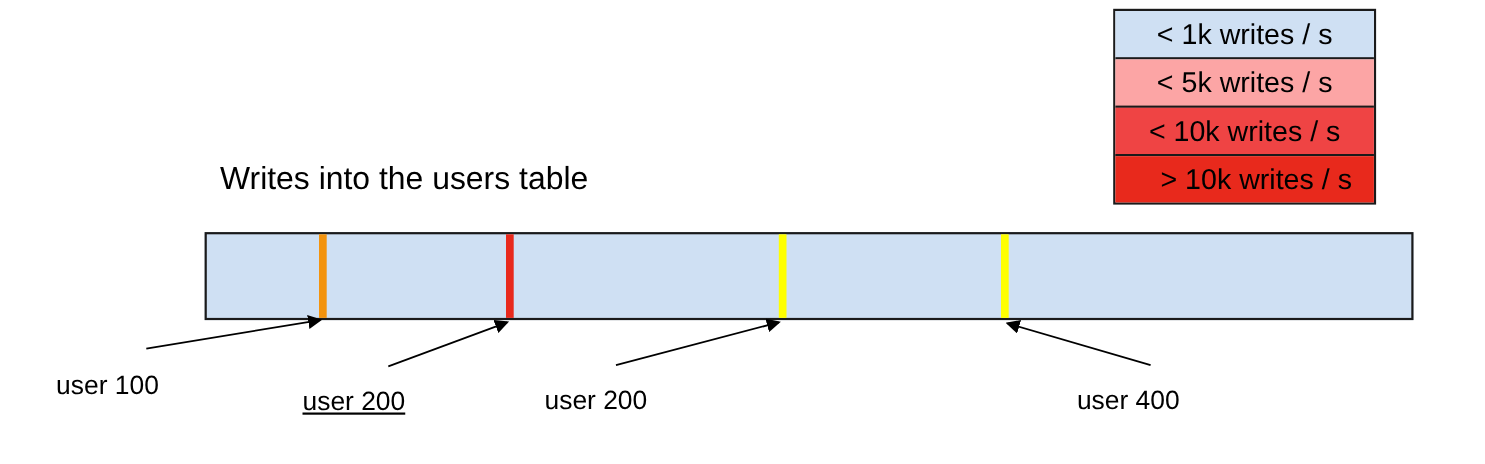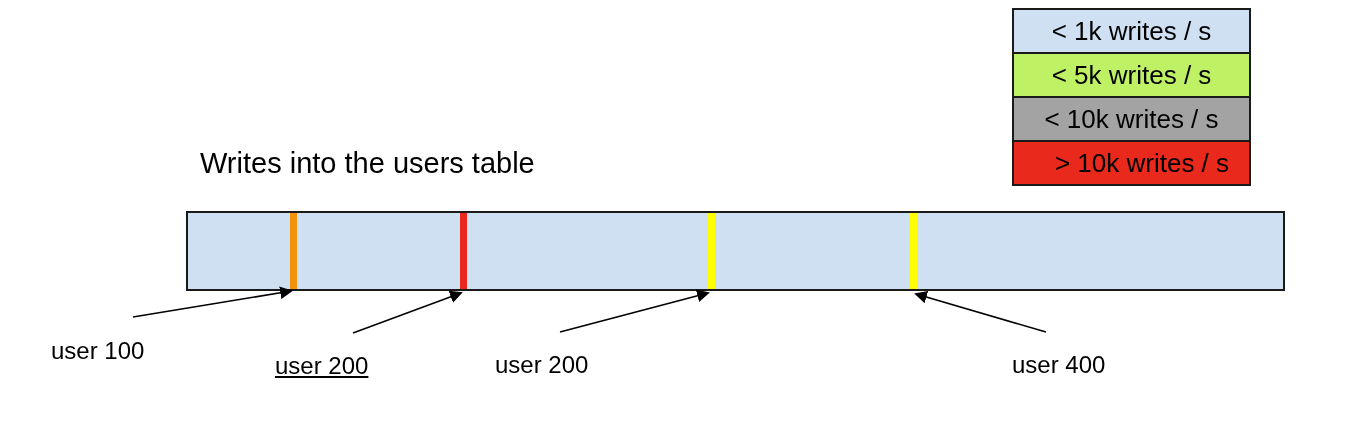--- a/index.html
+++ b/index.html
@@ -77,24 +77,24 @@
 <body>
 
 <div class="canvas">
 
   <div class="title">Writes into the users table</div>
 
   <div class="legend">
     <div class="legend-row" style="background: rgb(207, 224, 243);">
       <span>&lt; 1k writes / s</span>
     </div>
-    <div class="legend-row" style="background: #bef264;">
+    <div class="legend-row" style="background: #fca5a5;">
       <span>&lt; 5k writes / s</span>
     </div>
-    <div class="legend-row" style="background: #a3a3a3;">
+    <div class="legend-row" style="background: #ef4444;">
       <span>&lt; 10k writes / s</span>
     </div>
     <div class="legend-row" style="background: rgb(232, 41, 28);">
       <span>&gt; 10k writes / s</span>
     </div>
   </div>
 
   <div class="bar" style="left: 186px; top: 211px; width: 1099px; height: 80px; background: rgb(207, 224, 243);">
       <div class="stripe" style="left: 102px; background: rgb(243, 147, 13);"></div>
       <div class="stripe" style="left: 272px; background: rgb(232, 41, 28);"></div>
@@ -111,16 +111,16 @@
   <line x1="133" y1="317" x2="291" y2="291" marker-end="url(#arrowhead)"></line>
       <line x1="353" y1="333" x2="461" y2="293" marker-end="url(#arrowhead)"></line>
       <line x1="560" y1="332" x2="708" y2="293" marker-end="url(#arrowhead)"></line>
       <line x1="1046" y1="332" x2="916" y2="294" marker-end="url(#arrowhead)"></line>
     </svg>
 
   <div class="annotation-layer">
       <div class="user-label" style="left: 51px; top: 337px;">user 100</div>
       <div class="user-label" style="left: 275px; top: 352px; text-decoration: underline;">user 200</div>
       <div class="user-label" style="left: 495px; top: 351px;">user 200</div>
-      <div class="user-label" style="left: 1012px; top: 351px;">user 400</div>
+      <div class="user-label" style="left: 979px; top: 351px;">user 400</div>
     </div>
 
 </div>
 
 </body></html>

